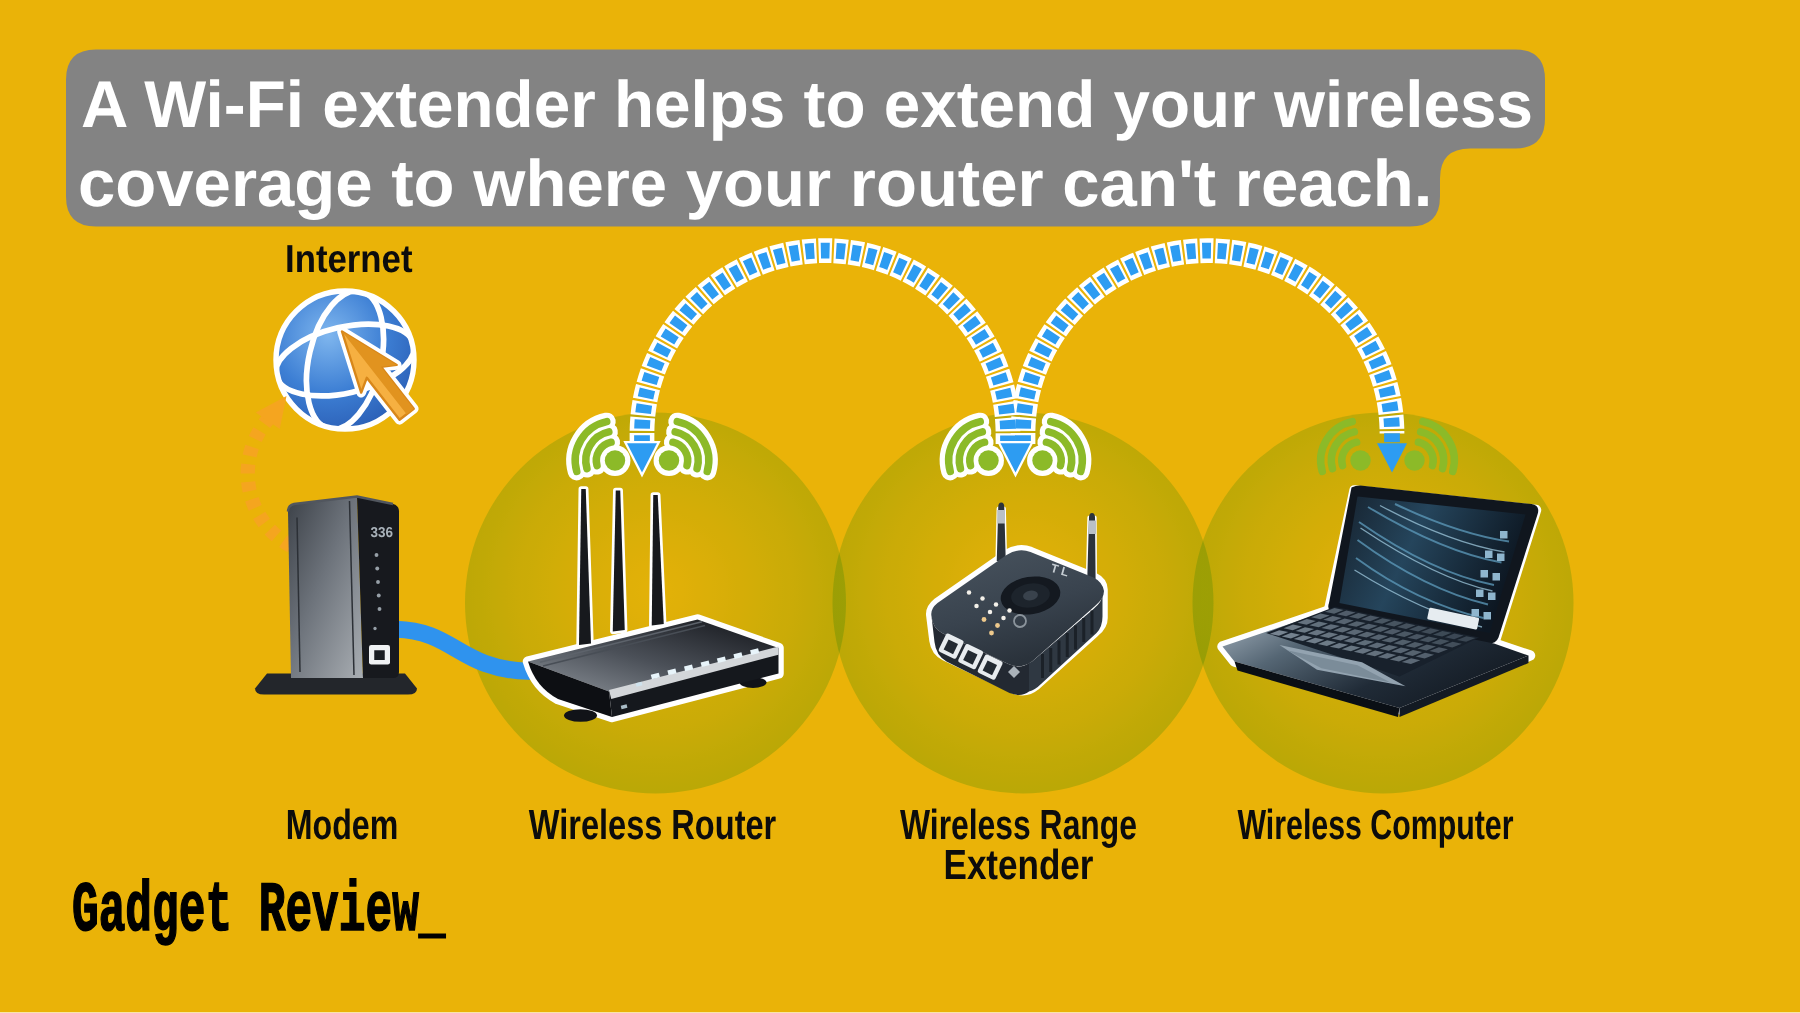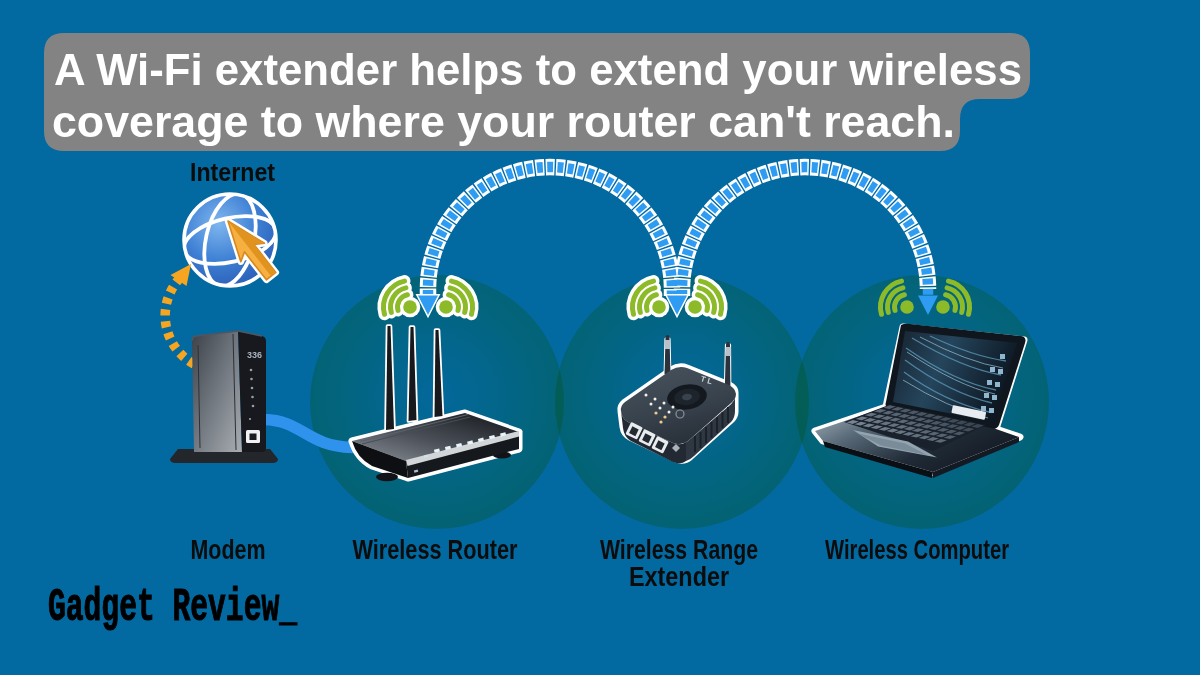--- a/index.html
+++ b/index.html
@@ -1,16 +1,16 @@
 <!DOCTYPE html>
 <html><head>
 <meta charset="utf-8">
 <style>
   html,body{margin:0;padding:0;background:#ffffff;}
-  #stage{position:relative;width:1200px;height:675px;overflow:hidden;background:#0369a1;
+  #stage{position:relative;width:1200px;height:675px;overflow:hidden;background:#eab308;
          font-family:"Liberation Sans",sans-serif;}
   svg{position:absolute;left:0;top:0;}
 </style>
 </head>
 <body>
 <div id="stage">
 <svg width="1200" height="675" viewBox="0 0 1200 675" xmlns="http://www.w3.org/2000/svg">
 <defs>
   <radialGradient id="gcirc" cx="50%" cy="47%" r="52%">
     <stop offset="0%" stop-color="#f9fdf6"></stop>

